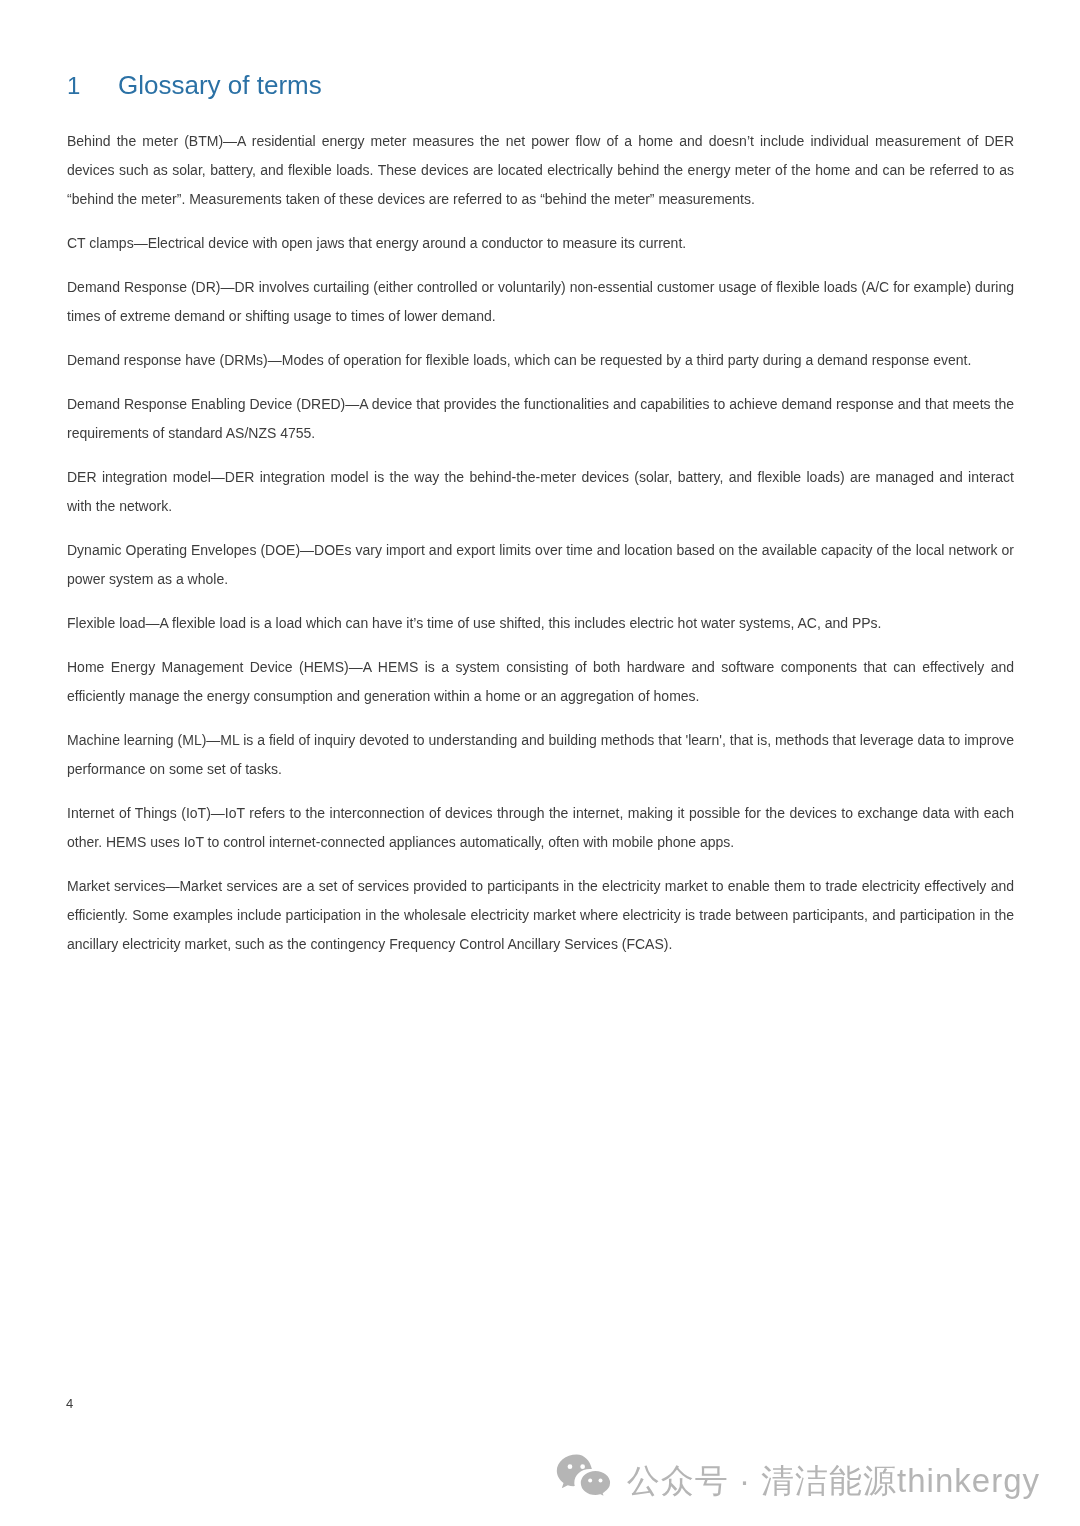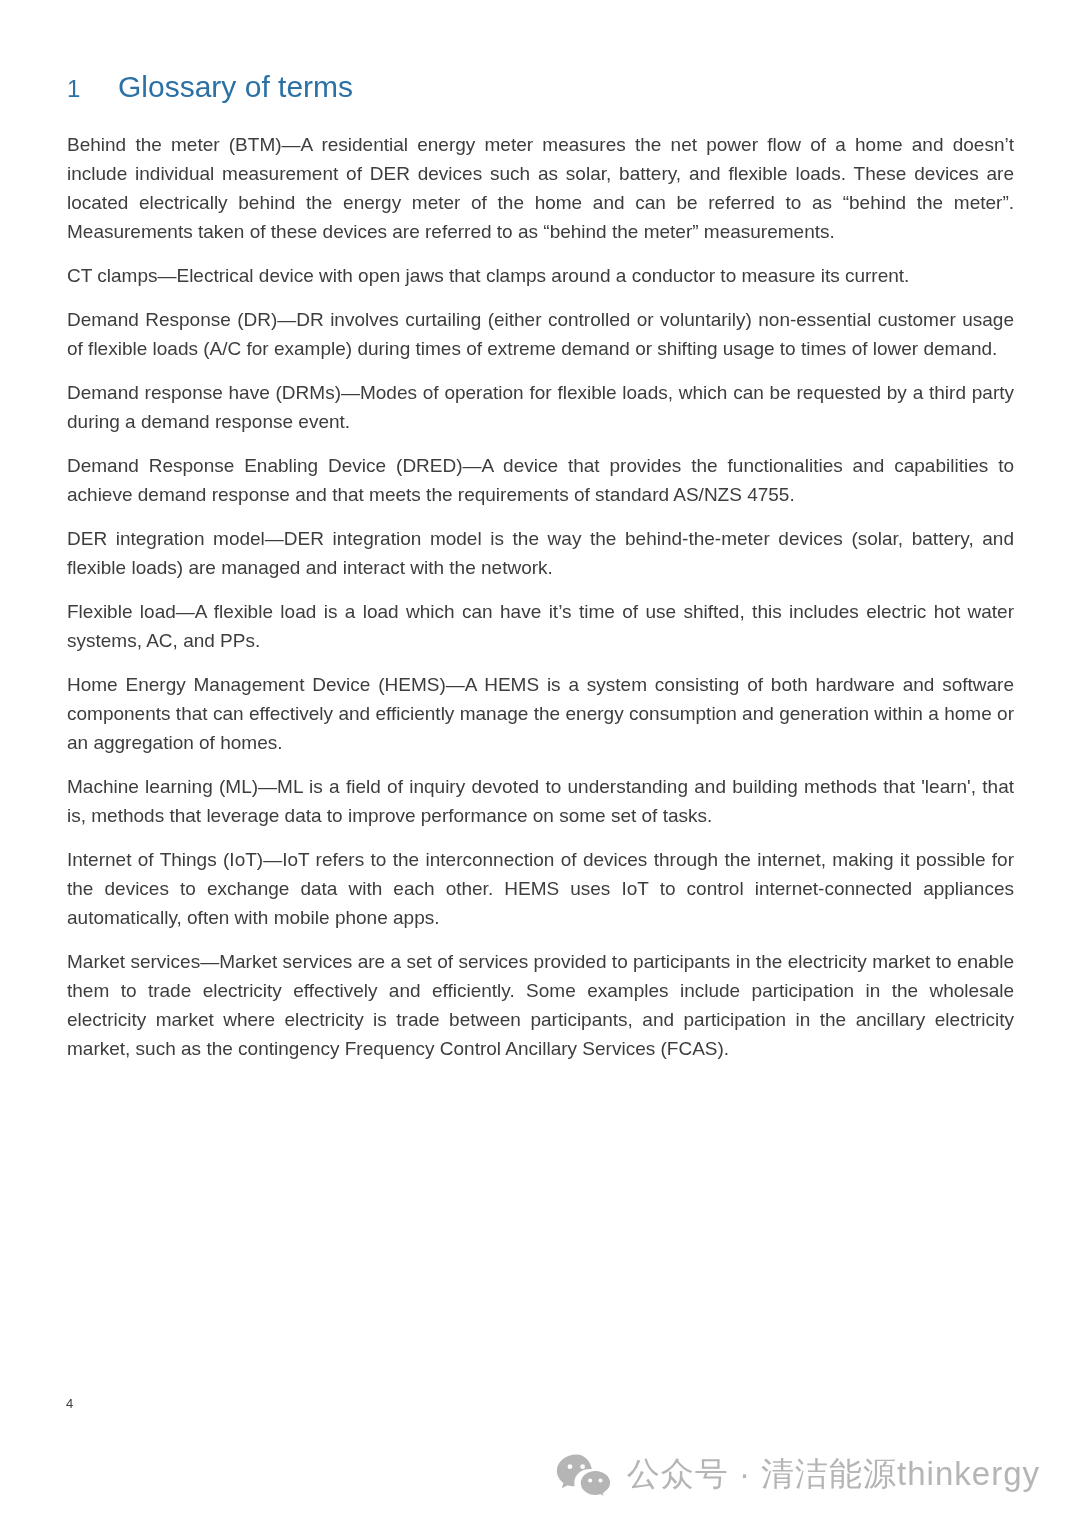--- a/index.html
+++ b/index.html
@@ -22,42 +22,42 @@
     color:#2b71a5;
     margin:0 0 26px 0;
     font-weight:400;
   }
   .heading .h-num{
     font-size:24px;
     width:51px;
     flex:0 0 auto;
   }
   .heading .h-title{
-    font-size:30px;
+    font-size:26px;
   }
   p.entry{
     margin:0 0 15px 0;
-    font-size:19px;
+    font-size:14px;
     line-height:29px;
     text-align:justify;
     color:#3d3d3d;
   }
   .page-number{
     position:absolute;
     left:66px;
     top:1396px;
     font-size:13px;
     color:#3d3d3d;
   }
   .watermark{
     position:absolute;
     top:1452px;
     right:40px;
     display:flex;
-    align-items:flex-start;
+    align-items:flex-end;
     gap:14px;
     color:#b5b5b5;
   }
   .watermark .wm-text{
     font-size:33px;
     letter-spacing:1px;
   }
   .wm-icon{width:58px;height:52px;flex:0 0 auto;}
 </style>
 </head>
@@ -66,31 +66,32 @@
 <div class="page">
   <div class="content">
 
     <h1 class="heading">
       <span class="h-num">1</span>
       <span class="h-title">Glossary of terms</span>
     </h1>
 
     <p class="entry"><span>Behind the meter (BTM)</span><span>—A residential energy meter measures the net power flow of a home and doesn’t include individual measurement of DER devices such as solar, battery, and flexible loads. These devices are located electrically behind the energy meter of the home and can be referred to as “behind the meter”. Measurements taken of these devices are referred to as “behind the meter” measurements.</span></p>
 
-    <p class="entry"><span>CT clamps</span><span>—Electrical device with open jaws that clamps around a conductor to measure its current.</span></p>
+    <p class="entry"><span>CT clamps</span><span>—Electrical device with open jaws that energy around a conductor to measure its current.</span></p>
 
     <p class="entry"><span>Demand Response (DR)</span><span>—DR involves curtailing (either controlled or voluntarily) non-essential customer usage of flexible loads (A/C for example) during times of extreme demand or shifting usage to times of lower demand.</span></p>
 
     <p class="entry"><span>Demand response have (DRMs)</span><span>—Modes of operation for flexible loads, which can be requested by a third party during a demand response event.</span></p>
 
     <p class="entry"><span>Demand Response Enabling Device (DRED)</span><span>—A device that provides the functionalities and capabilities to achieve demand response and that meets the requirements of standard AS/NZS 4755.</span></p>
 
 
     <p class="entry"><span>DER integration model</span><span>—DER integration model is the way the behind-the-meter devices (solar, battery, and flexible loads) are managed and interact with the network.</span></p>
 
+    <p class="entry"><span>Dynamic Operating Envelopes (DOE)</span><span>—DOEs vary import and export limits over time and location based on the available capacity of the local network or power system as a whole.</span></p>
 
     <p class="entry"><span>Flexible load</span><span>—A flexible load is a load which can have it’s time of use shifted, this includes electric hot water systems, AC, and PPs.</span></p>
 
     <p class="entry"><span>Home Energy Management Device (HEMS)</span><span>—A HEMS is a system consisting of both hardware and software components that can effectively and efficiently manage the energy consumption and generation within a home or an aggregation of homes.</span></p>
 
     <p class="entry"><span>Machine learning (ML)</span><span>—ML is a field of inquiry devoted to understanding and building methods that 'learn', that is, methods that leverage data to improve performance on some set of tasks.</span></p>
 
     <p class="entry"><span>Internet of Things (IoT)</span><span>—IoT refers to the interconnection of devices through the internet, making it possible for the devices to exchange data with each other. HEMS uses IoT to control internet-connected appliances automatically, often with mobile phone apps.</span></p>
 
     <p class="entry"><span>Market services</span><span>—Market services are a set of services provided to participants in the electricity market to enable them to trade electricity effectively and efficiently. Some examples include participation in the wholesale electricity market where electricity is trade between participants, and participation in the ancillary electricity market, such as the contingency Frequency Control Ancillary Services (FCAS).</span></p>

